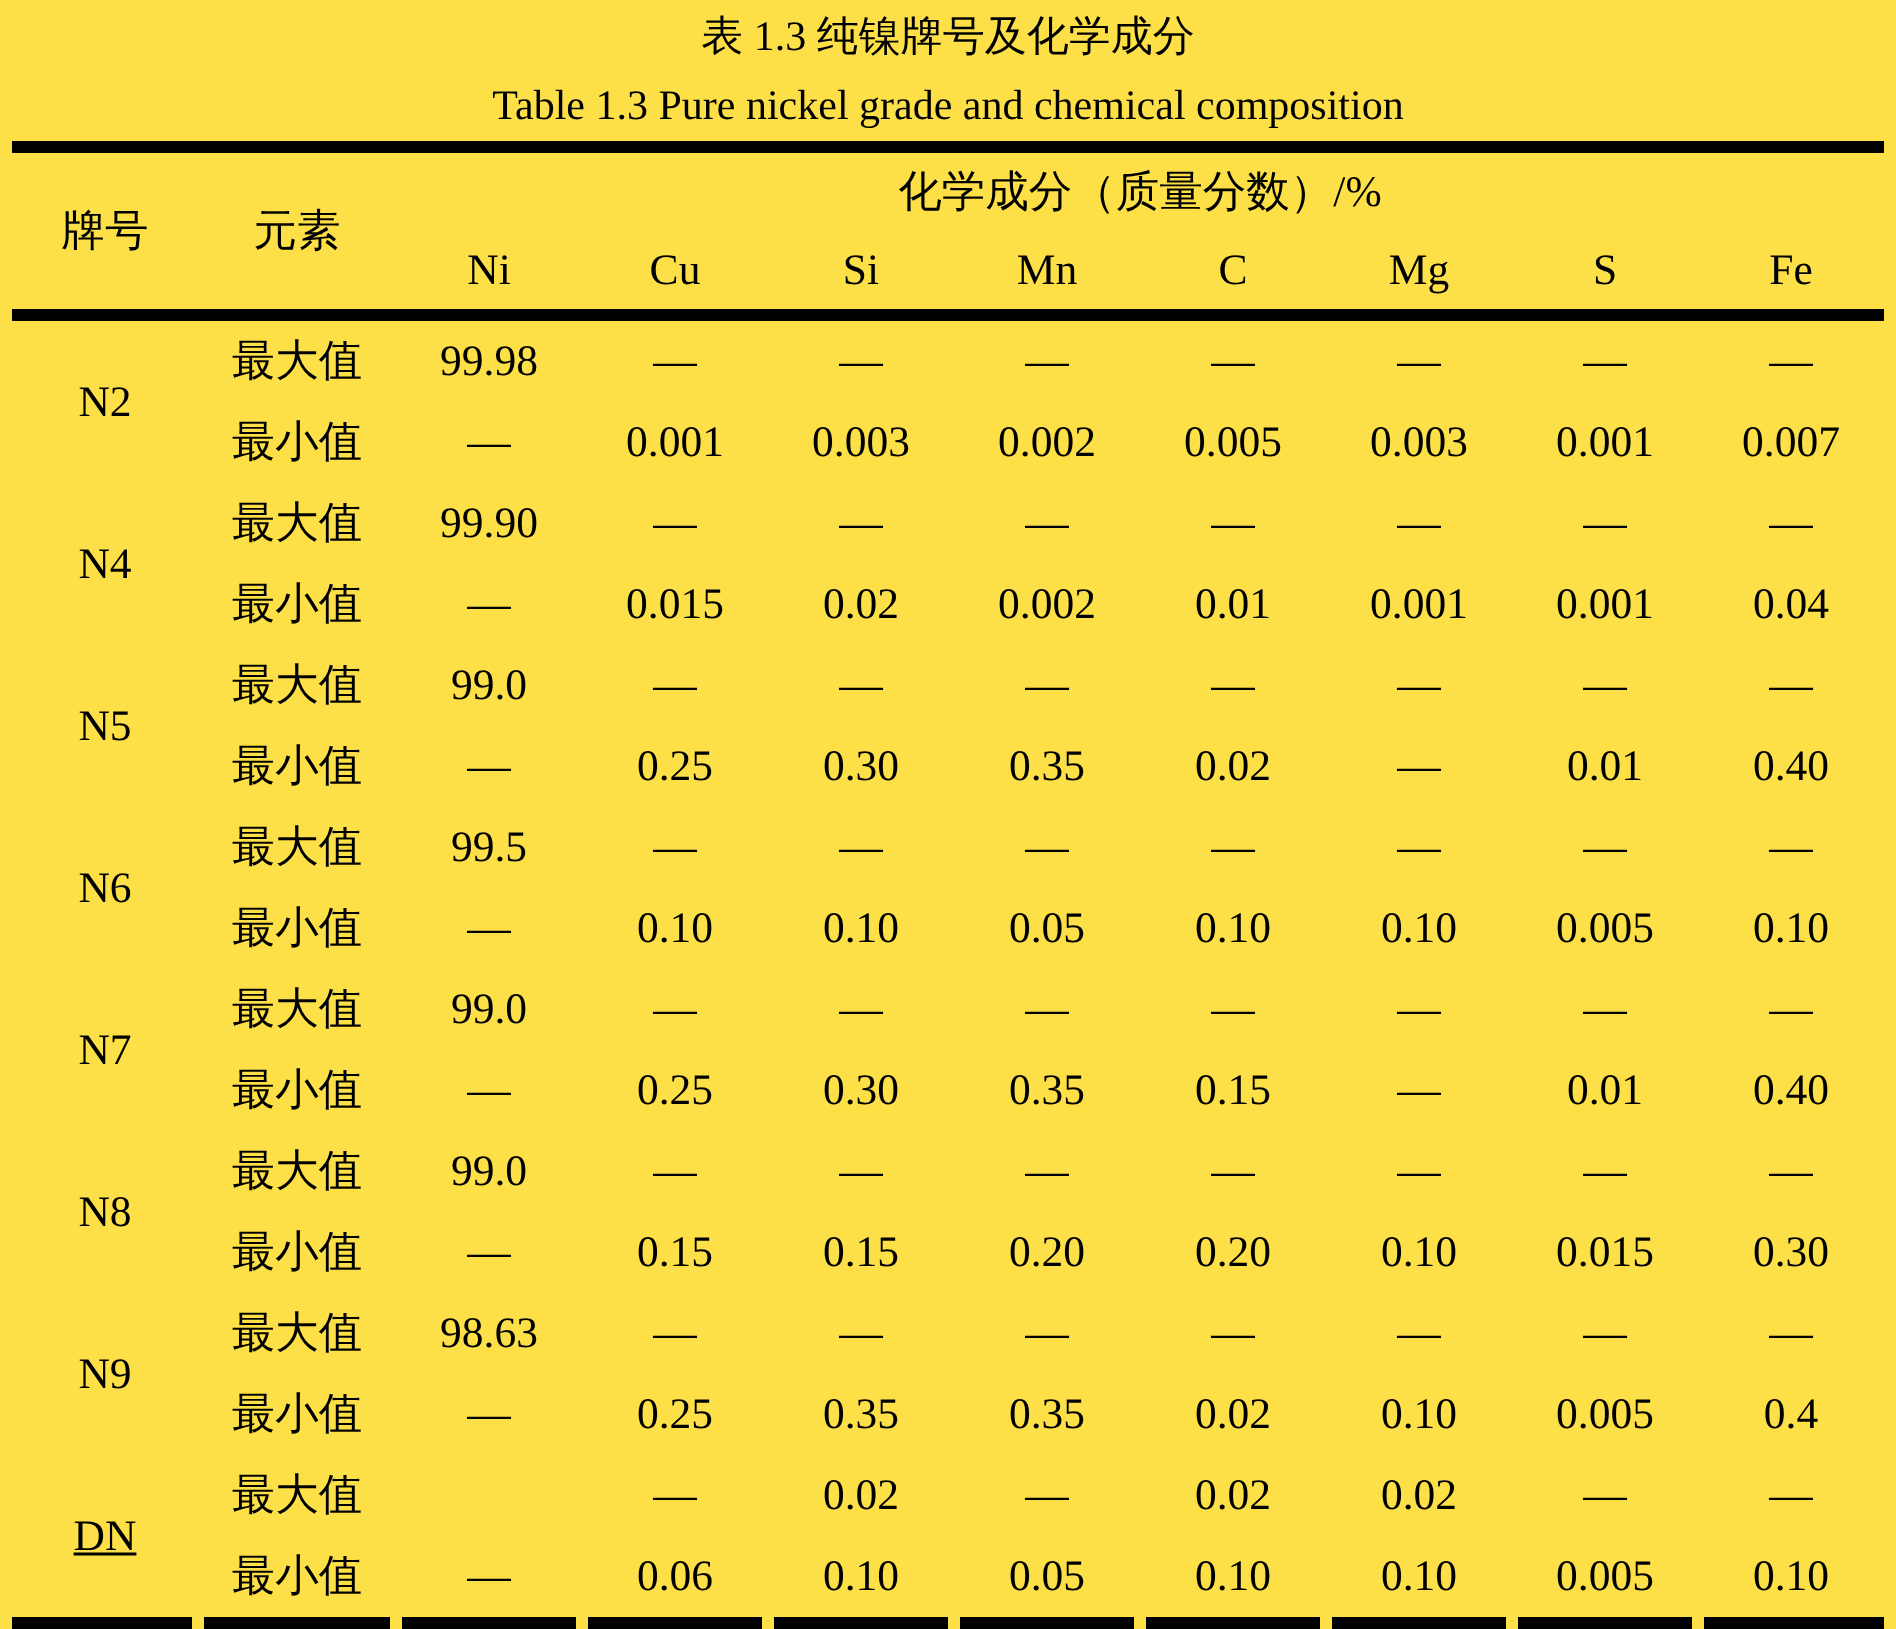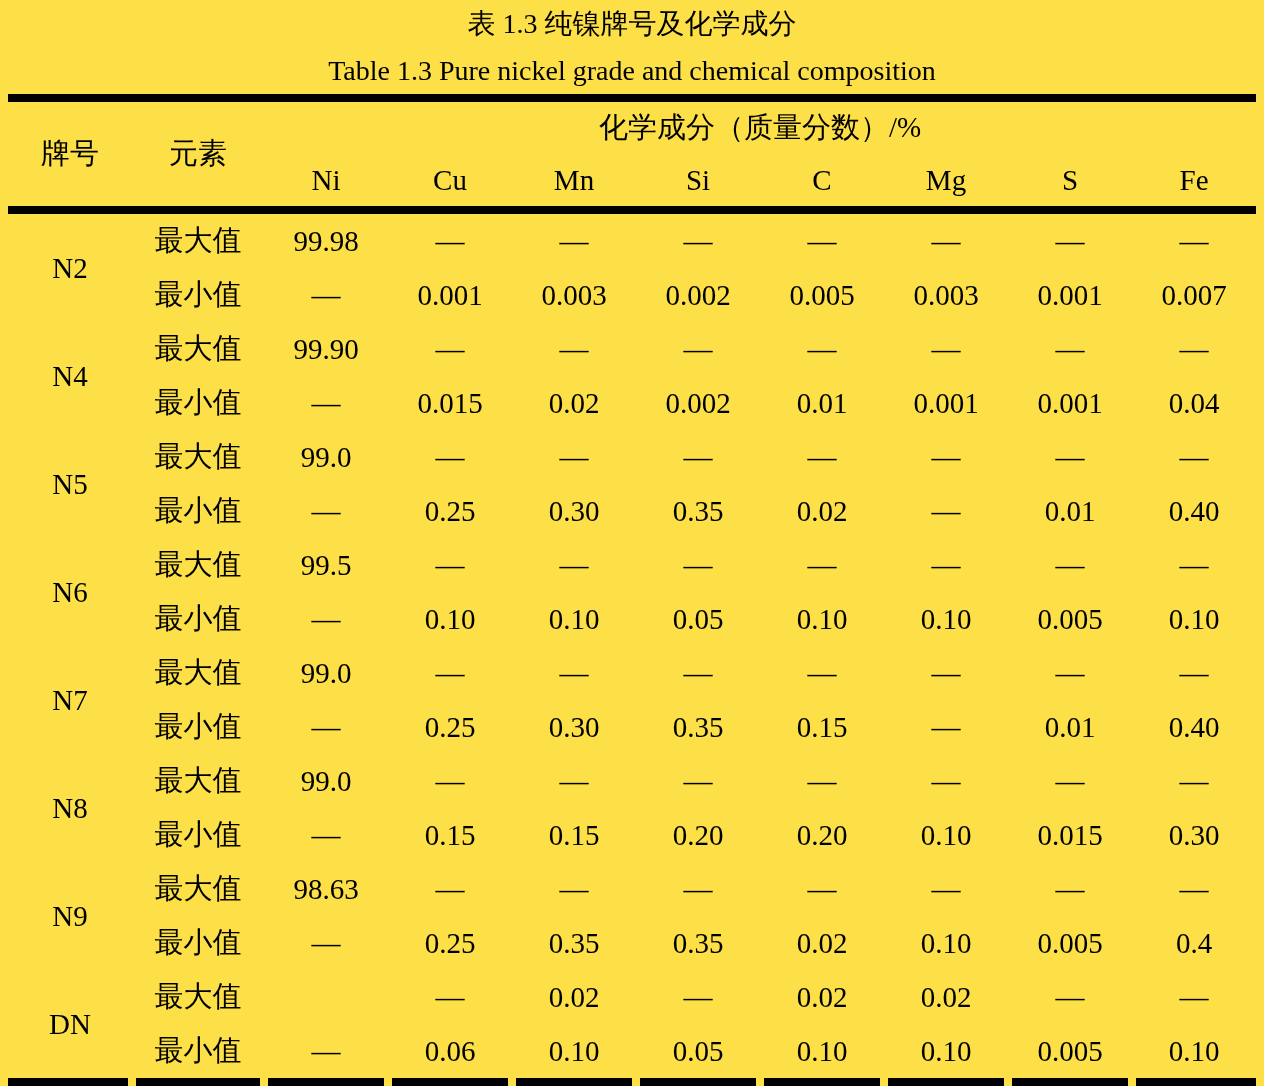--- a/index.html
+++ b/index.html
@@ -59,22 +59,22 @@
   <div class="title-en">Table 1.3 Pure nickel grade and chemical composition</div>
 
   <div class="rule"></div>
 
   <div class="grid header-grid">
     <div class="cell grade-head">牌号</div>
     <div class="cell element-head">元素</div>
     <div class="cell comp-head">化学成分（质量分数）/%</div>
     <div class="cell sym">Ni</div>
     <div class="cell sym">Cu</div>
+    <div class="cell sym">Si</div>
     <div class="cell sym">Mn</div>
-    <div class="cell sym">Si</div>
     <div class="cell sym">C</div>
     <div class="cell sym">Mg</div>
     <div class="cell sym">S</div>
     <div class="cell sym">Fe</div>
   </div>
 
   <div class="rule"></div>
 
   <div class="grid body-grid" id="body-grid">
       <div class="cell" style="grid-area: 1 / 1 / span 2;">N2</div>
@@ -203,21 +203,21 @@
       <div class="cell" style="grid-area: 13 / 10;">—</div>
       <div class="cell" style="grid-area: 14 / 2;">最小值</div>
       <div class="cell" style="grid-area: 14 / 3;">—</div>
       <div class="cell" style="grid-area: 14 / 4;">0.25</div>
       <div class="cell" style="grid-area: 14 / 5;">0.35</div>
       <div class="cell" style="grid-area: 14 / 6;">0.35</div>
       <div class="cell" style="grid-area: 14 / 7;">0.02</div>
       <div class="cell" style="grid-area: 14 / 8;">0.10</div>
       <div class="cell" style="grid-area: 14 / 9;">0.005</div>
       <div class="cell" style="grid-area: 14 / 10;">0.4</div>
-      <div class="cell" style="grid-area: 15 / 1 / span 2;">DN</div>
+      <div class="cell" style="grid-area: 15 / 1 / span 2; text-decoration: underline;">DN</div>
       <div class="cell" style="grid-area: 15 / 2;">最大值</div>
       <div class="cell" style="grid-area: 15 / 4;">—</div>
       <div class="cell" style="grid-area: 15 / 5;">0.02</div>
       <div class="cell" style="grid-area: 15 / 6;">—</div>
       <div class="cell" style="grid-area: 15 / 7;">0.02</div>
       <div class="cell" style="grid-area: 15 / 8;">0.02</div>
       <div class="cell" style="grid-area: 15 / 9;">—</div>
       <div class="cell" style="grid-area: 15 / 10;">—</div>
       <div class="cell" style="grid-area: 16 / 2;">最小值</div>
       <div class="cell" style="grid-area: 16 / 3;">—</div>

